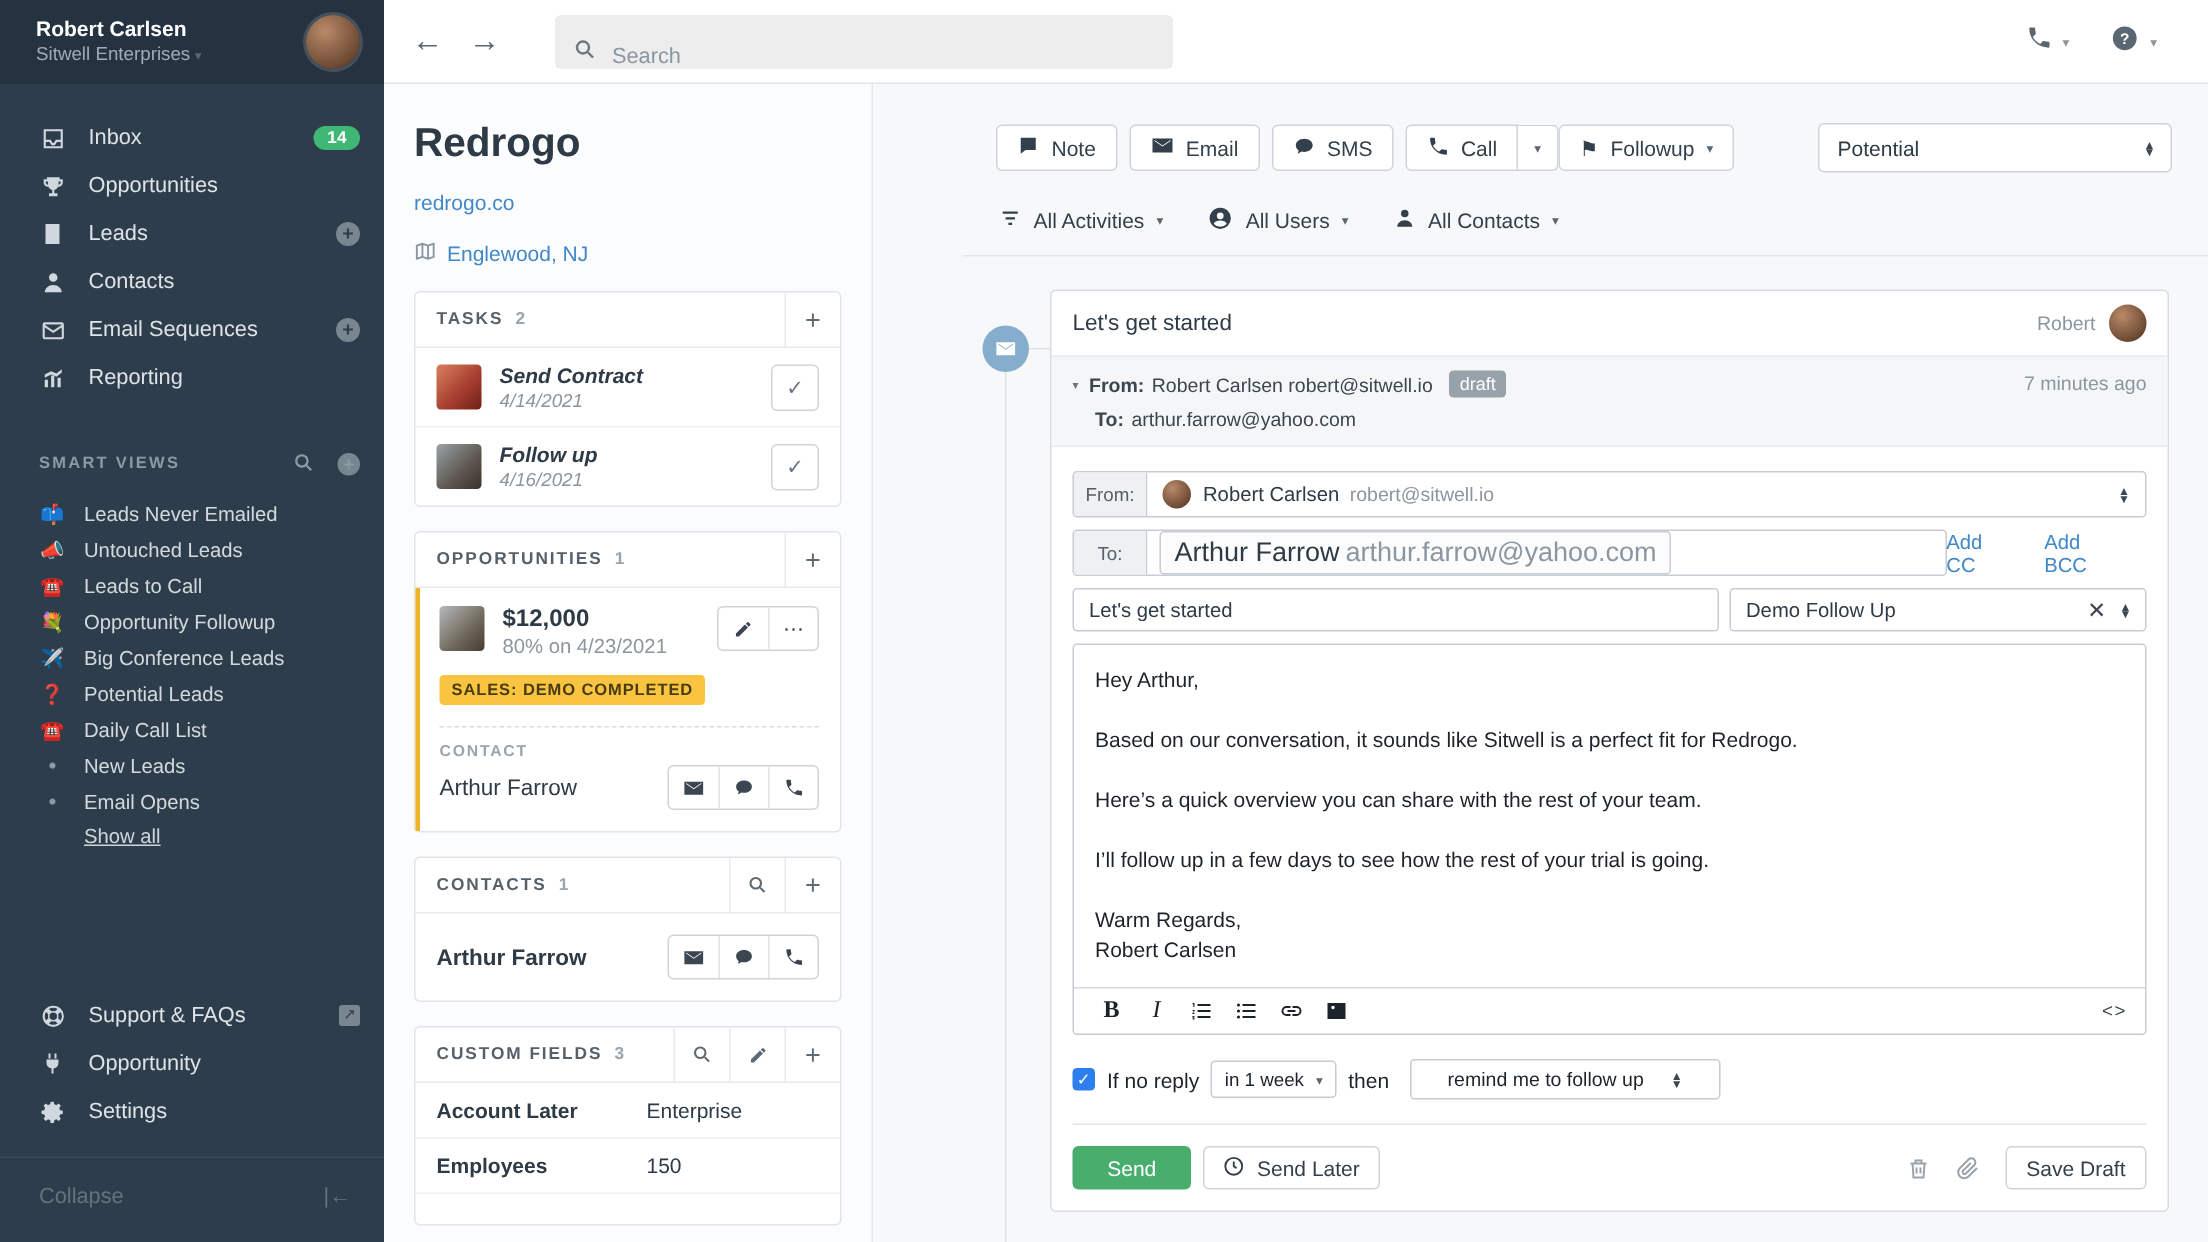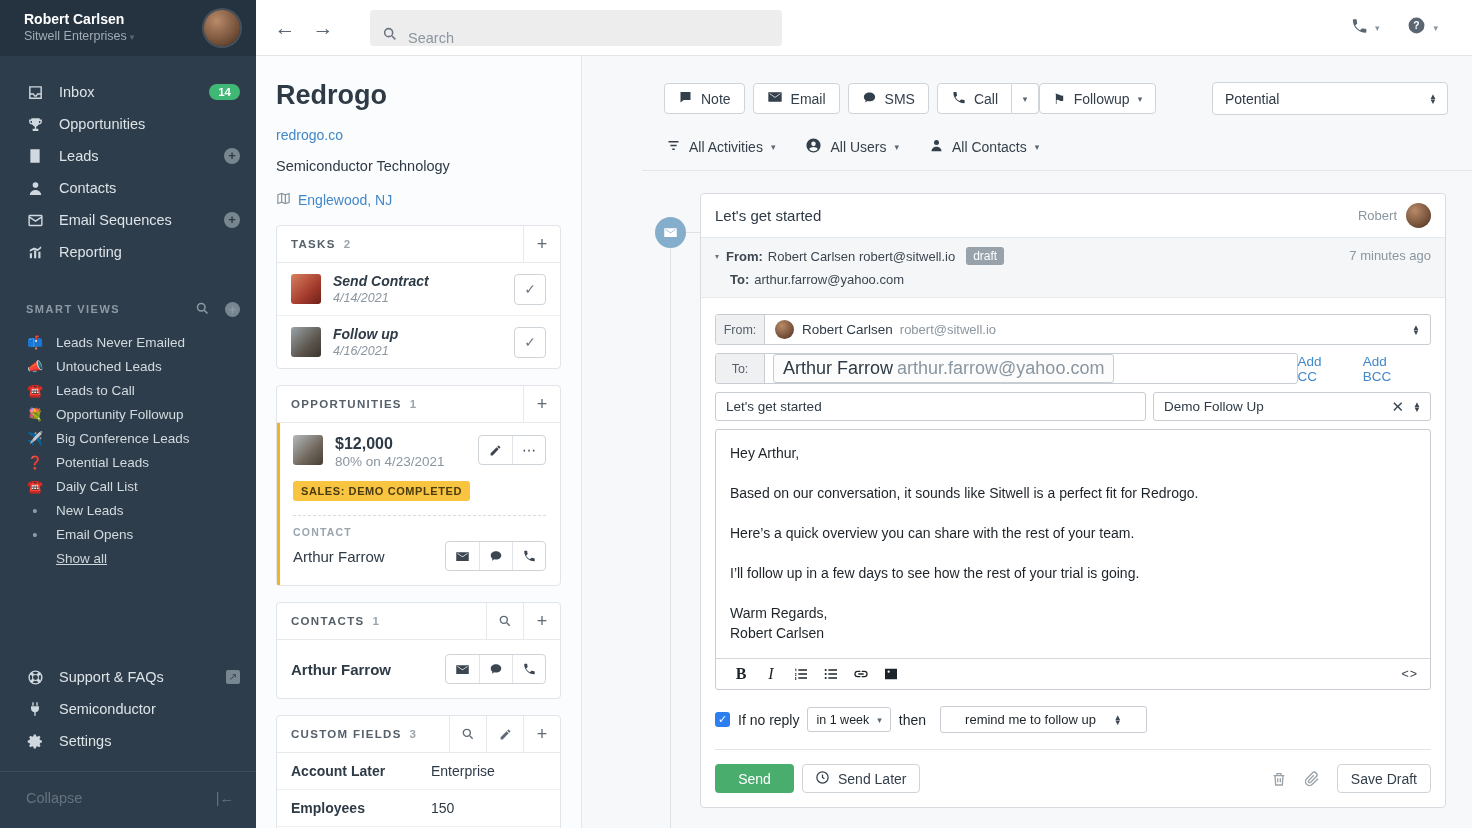--- a/index.html
+++ b/index.html
@@ -335,21 +335,21 @@
         </span>
       <span class="grow">Support &amp; FAQs</span>
       <span class="ext-box">↗</span>
     </div>
     <div class="sb-item">
       <span class="nico">
           <svg width="16" height="16" viewBox="0 0 24 24" fill="currentColor">
             <path d="M8 2h2v5H8V2zm6 0h2v5h-2V2zM6 8h12v3a6 6 0 0 1-5 5.9V22h-2v-5.1A6 6 0 0 1 6 11V8z"></path>
           </svg>
         </span>
-      <span class="grow">Semiconductor</span>
+      <span class="grow">Opportunity</span>
     </div>
     <div class="sb-item">
       <span class="nico">
           <svg width="17" height="17" viewBox="0 0 24 24" fill="currentColor">
             <path d="M12 8a4 4 0 1 0 0 8 4 4 0 0 0 0-8zm9 5.5v-3l-2.6-.5a7 7 0 0 0-.8-1.9l1.5-2.2-2.1-2.1-2.2 1.5a7 7 0 0 0-1.9-.8L12.5 2h-3l-.4 2.5a7 7 0 0 0-1.9.8L5 3.8 2.9 5.9l1.5 2.2a7 7 0 0 0-.8 1.9L1 10.5v3l2.6.5a7 7 0 0 0 .8 1.9l-1.5 2.2 2.1 2.1 2.2-1.5c.6.4 1.2.6 1.9.8l.4 2.5h3l.5-2.5a7 7 0 0 0 1.9-.8l2.2 1.5 2.1-2.1-1.5-2.2c.4-.6.6-1.2.8-1.9l2.5-.5z"></path>
           </svg>
         </span>
       <span class="grow">Settings</span>
     </div>
     <div class="sb-divider"></div>
@@ -383,21 +383,20 @@
             <text x="12" y="16.5" text-anchor="middle" font-size="13" font-weight="bold" fill="#fff" font-family="Liberation Sans">?</text>
           </svg></span>
       <span class="caret">▾</span>
     </div>
   </div>
 </div>
 
 <div class="lead-pane">
   <div class="lead-name">Redrogo</div>
   <div class="lead-link">redrogo.co</div>
-  <div class="lead-desc">Semiconductor Technology</div>
   <div class="lead-loc">
     <span><svg width="15" height="15" viewBox="0 0 24 24" fill="none" stroke="currentColor" stroke-width="2">
           <path d="M3 6l6-2 6 2 6-2v14l-6 2-6-2-6 2V6z"></path>
           <path d="M9 4v14M15 6v14"></path>
         </svg></span>
     <span>Englewood, NJ</span>
   </div>
 
   <div class="card">
     <div class="card-head">

